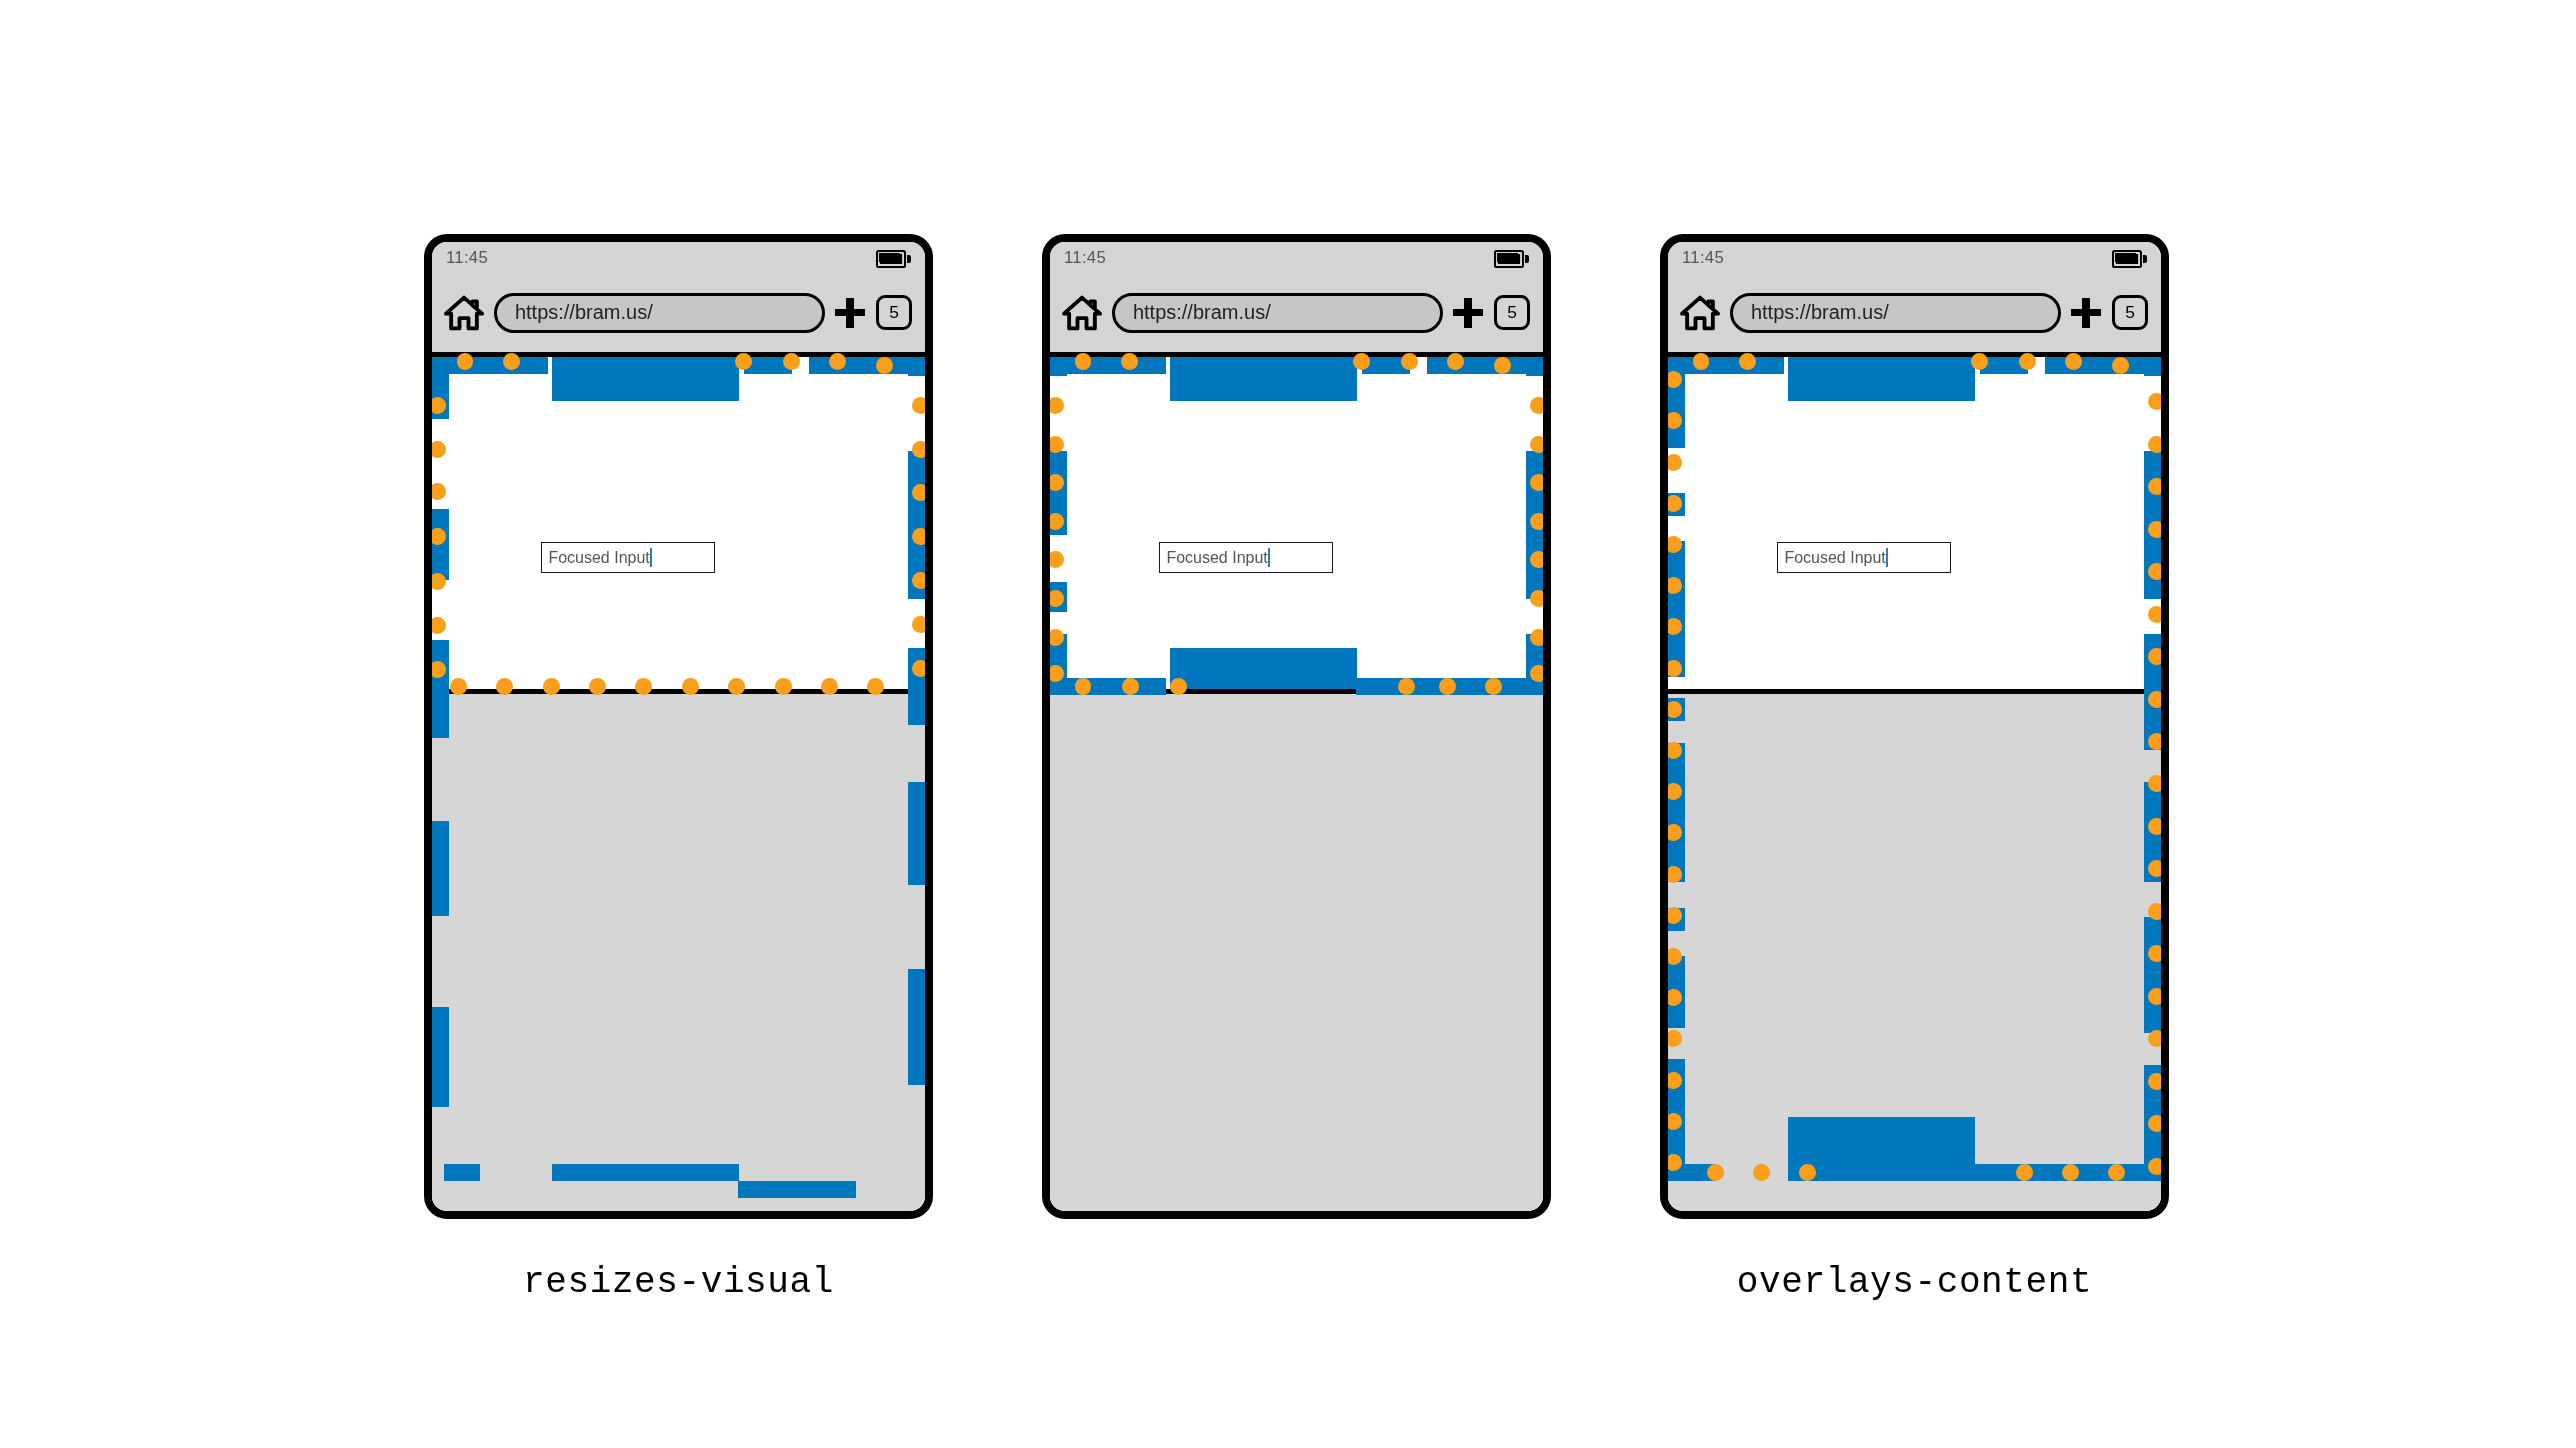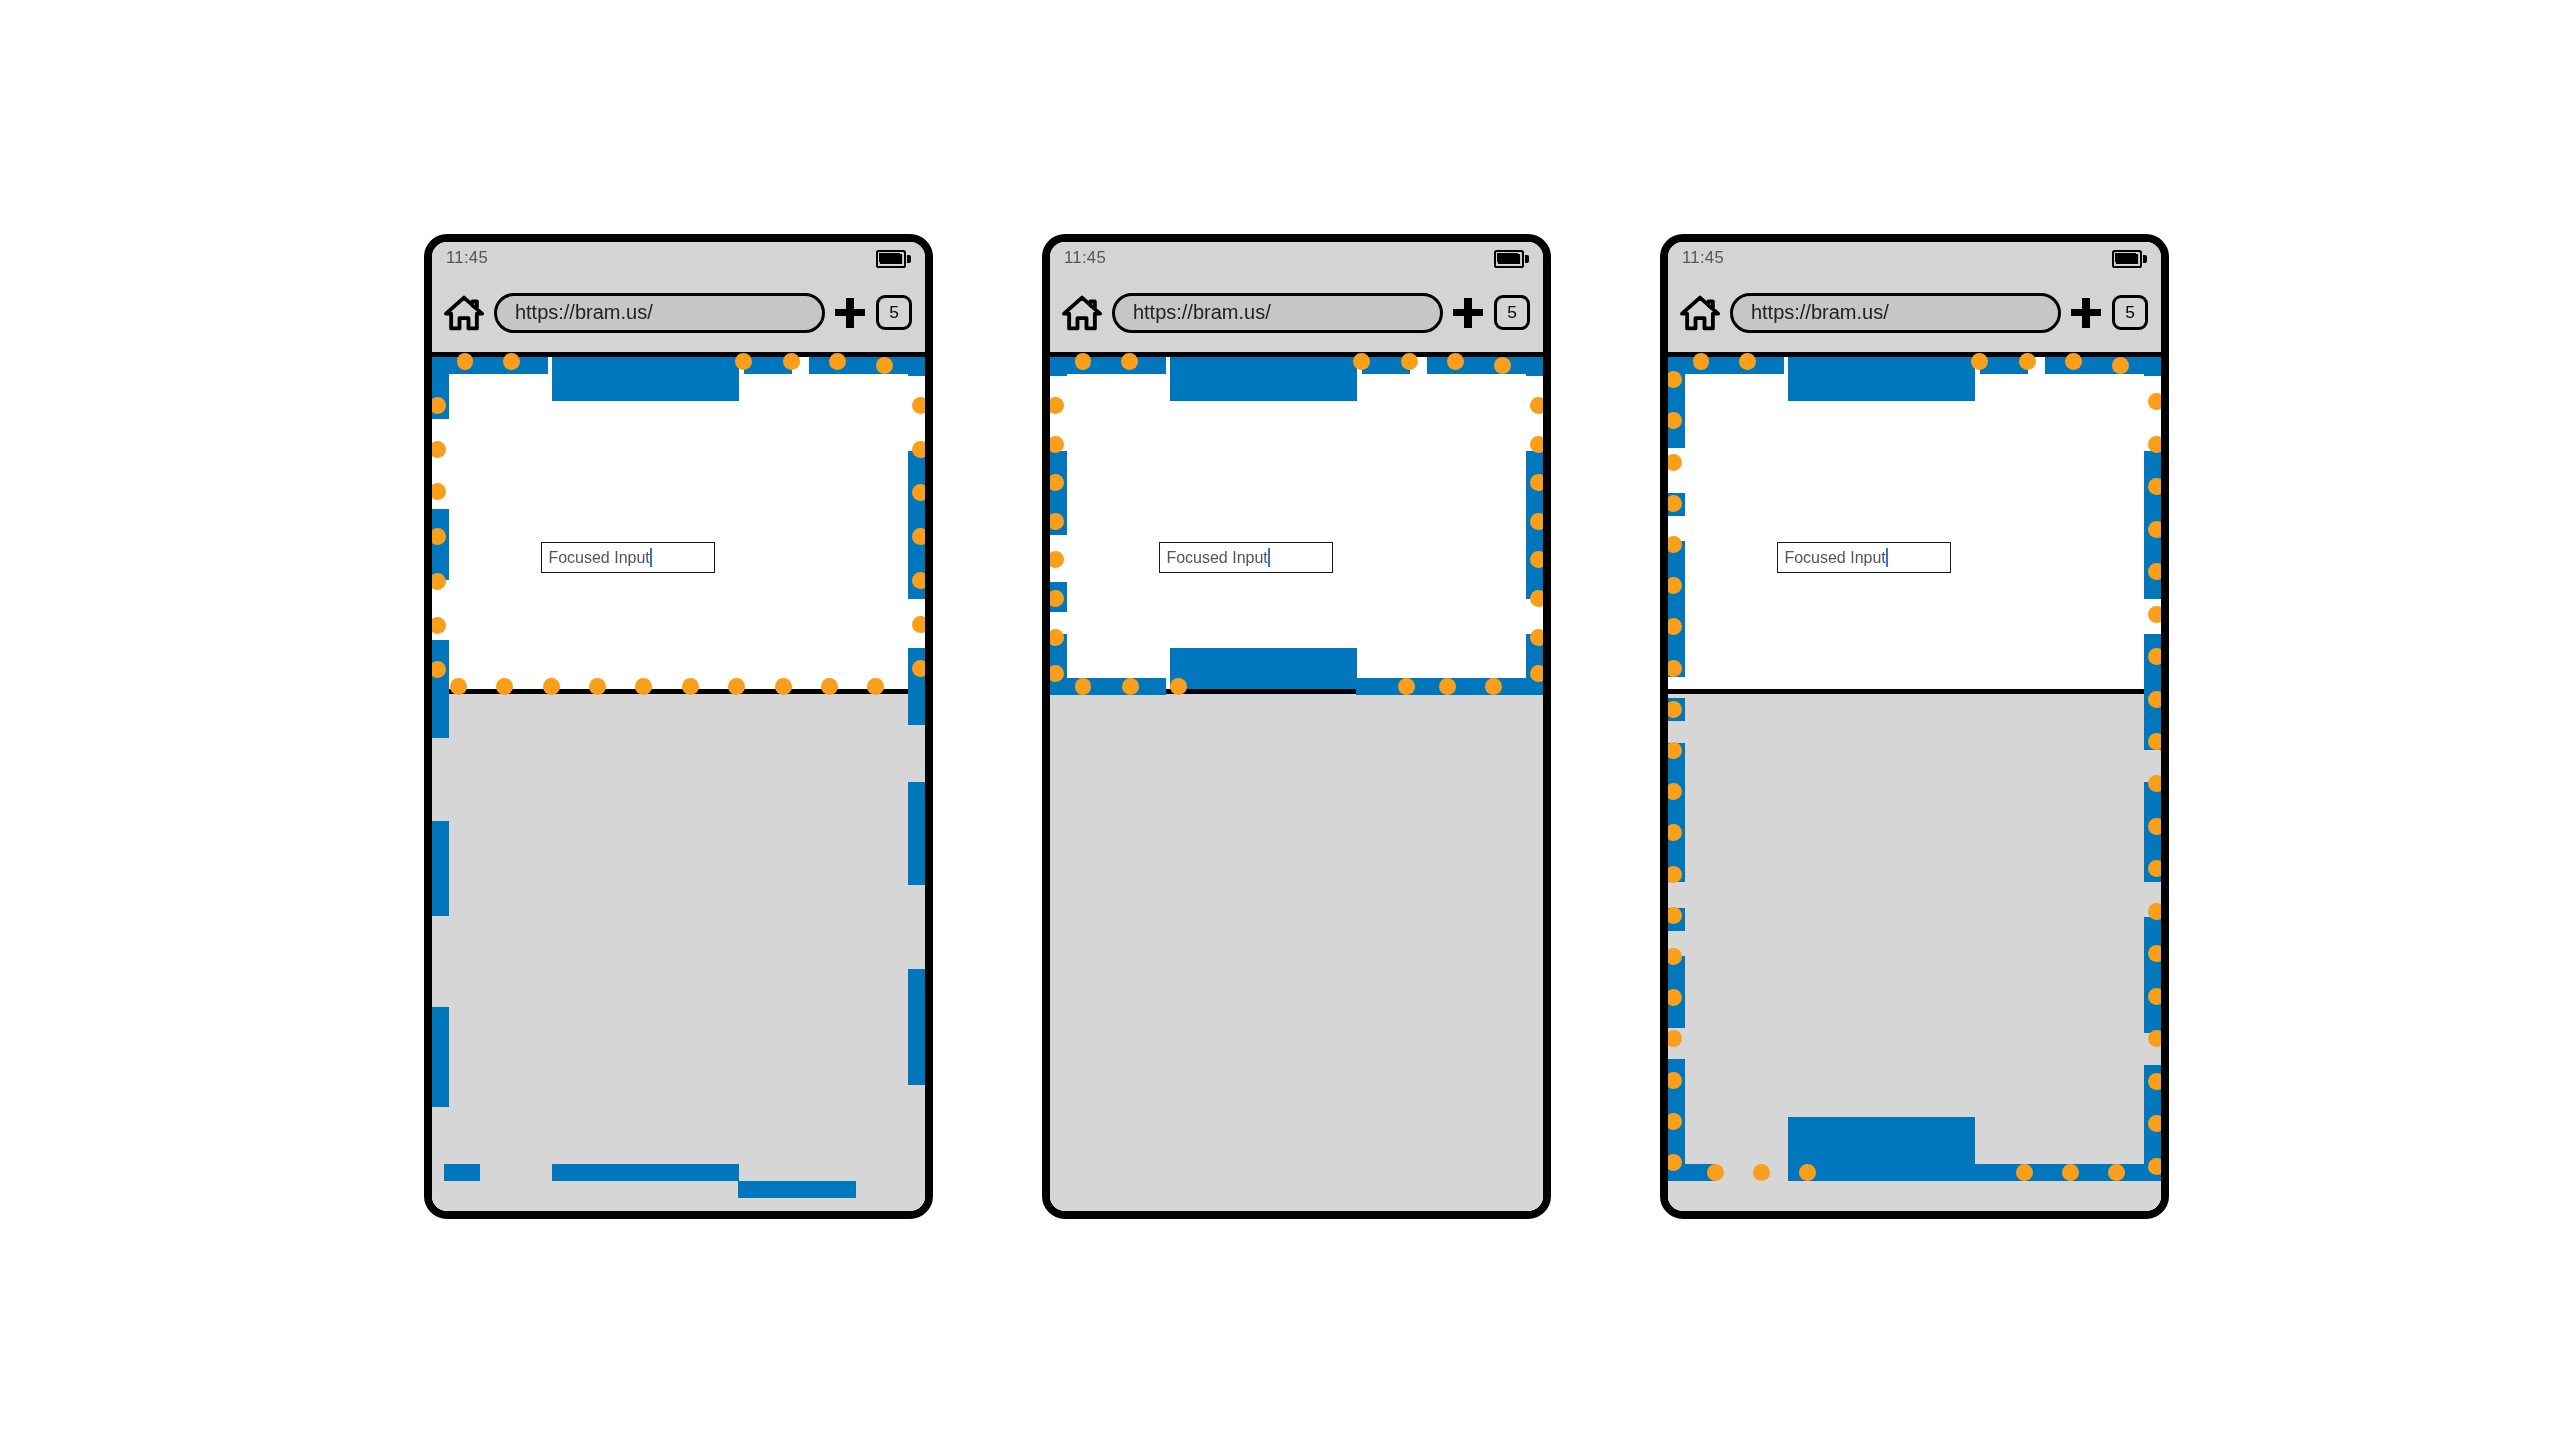--- a/index.html
+++ b/index.html
@@ -470,15 +470,17 @@
         <div class="odot" style="left:39px;top:807px;"></div>
         <div class="odot" style="left:85px;top:807px;"></div>
         <div class="odot" style="left:131px;top:807px;"></div>
         <div class="odot" style="left:348px;top:807px;"></div>
         <div class="odot" style="left:394px;top:807px;"></div>
         <div class="odot" style="left:440px;top:807px;"></div>
       </div>
     </div>
   </div>
 
+  <div class="caption c1">resizes-visual</div>
+  <div class="caption c3">overlays-content</div>
 
 </div>
 
 
 </body></html>

